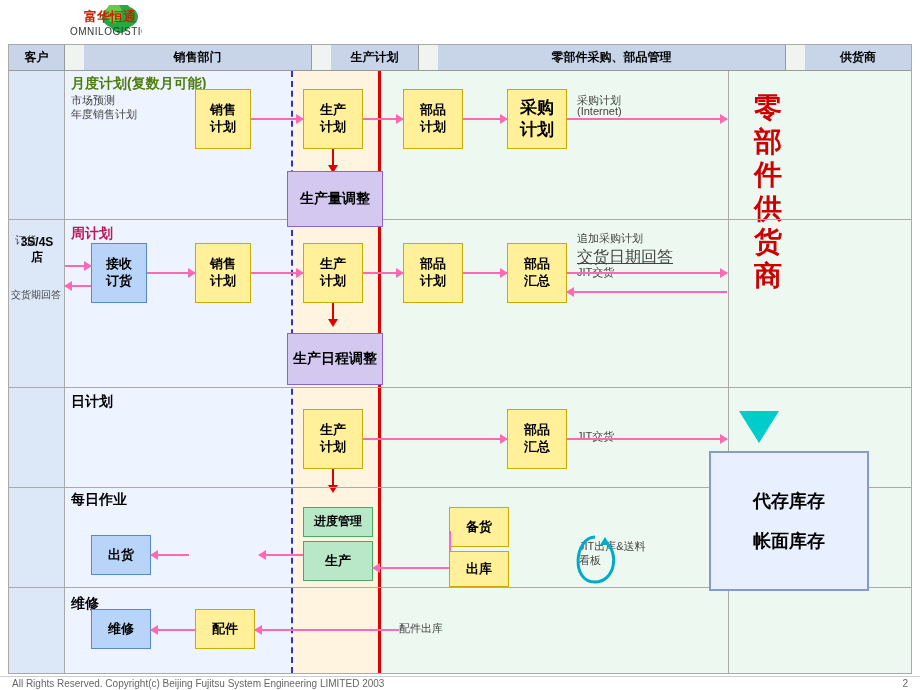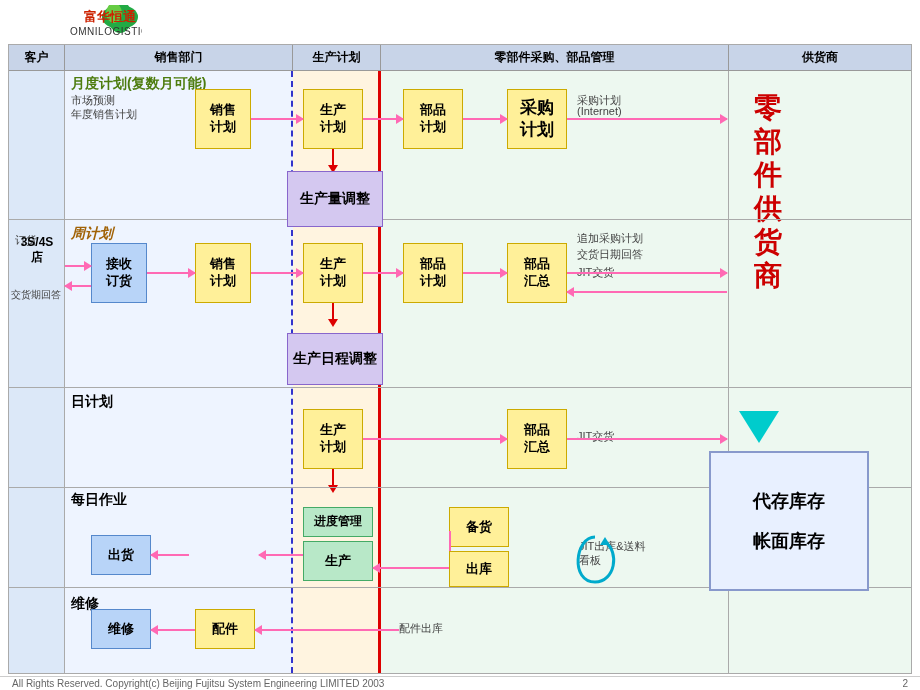--- a/index.html
+++ b/index.html
@@ -40,20 +40,21 @@
       background: #f0f8f0;
       height: 610px;
       overflow: hidden;
     }
 
     
     .col-headers {
       display: flex;
       border-bottom: 1px solid #999;
       height: 26px;
+      gap: 19px;
     }
     .col-header {
       display: flex;
       align-items: center;
       justify-content: center;
       font-size: 12px;
       font-weight: bold;
       border-right: 1px solid #999;
       background: #d0d8e8;
     }
@@ -219,21 +220,21 @@
       </div>
 
       <div style="position:absolute;left:558px;top:47px;width:160px;height:2px;background:#ff69b4;">
         <div style="position:absolute;right:-1px;top:-4px;border-left:8px solid #ff69b4;border-top:5px solid transparent;border-bottom:5px solid transparent;"></div>
       </div>
 
       <div style="position:absolute;left:278px;top:100px;width:96px;height:56px;background:#d4c8f0;border:1px solid #8866cc;display:flex;align-items:center;justify-content:center;font-size:14px;font-weight:bold;text-align:center;z-index:6;">
         <span>生产量调整</span>
       </div>
 
-      <div style="position:absolute;left:62px;top:154px;font-size:14px;font-weight:bold;color:#a16207;font-style:italic;">
+      <div style="position:absolute;left:62px;top:154px;font-size:14px;font-weight:bold;color:#be185d;">
         <span>周计划</span>
       </div>
 
       <div class="box box-blue" style="position:absolute;left:82px;top:172px;width:56px;height:60px;font-size:13px;">
         <span style="white-space:pre-line;text-align:center;">接收<br>订货</span>
       </div>
 
       <div class="box box-yellow" style="position:absolute;left:186px;top:172px;width:56px;height:60px;font-size:13px;">
         <span style="white-space:pre-line;text-align:center;">销售<br>计划</span>
       </div>
@@ -247,21 +248,21 @@
       </div>
 
       <div class="box box-yellow" style="position:absolute;left:498px;top:172px;width:60px;height:60px;font-size:13px;">
         <span style="white-space:pre-line;text-align:center;">部品<br>汇总</span>
       </div>
 
       <div style="position:absolute;left:568px;top:160px;font-size:11px;color:#444;">
         <span>追加采购计划</span>
       </div>
 
-      <div style="position:absolute;left:568px;top:176px;font-size:11px;color:#444;">
+      <div style="position:absolute;left:568px;top:176px;font-size:16px;color:#444;text-decoration:underline;">
         <span>交货日期回答</span>
       </div>
 
       <div style="position:absolute;left:568px;top:194px;font-size:11px;color:#444;">
         <span>JIT交货</span>
       </div>
 
       <div style="position:absolute;left:138px;top:201px;width:48px;height:2px;background:#ff69b4;">
         <div style="position:absolute;right:-1px;top:-4px;border-left:8px solid #ff69b4;border-top:5px solid transparent;border-bottom:5px solid transparent;"></div>
       </div>

